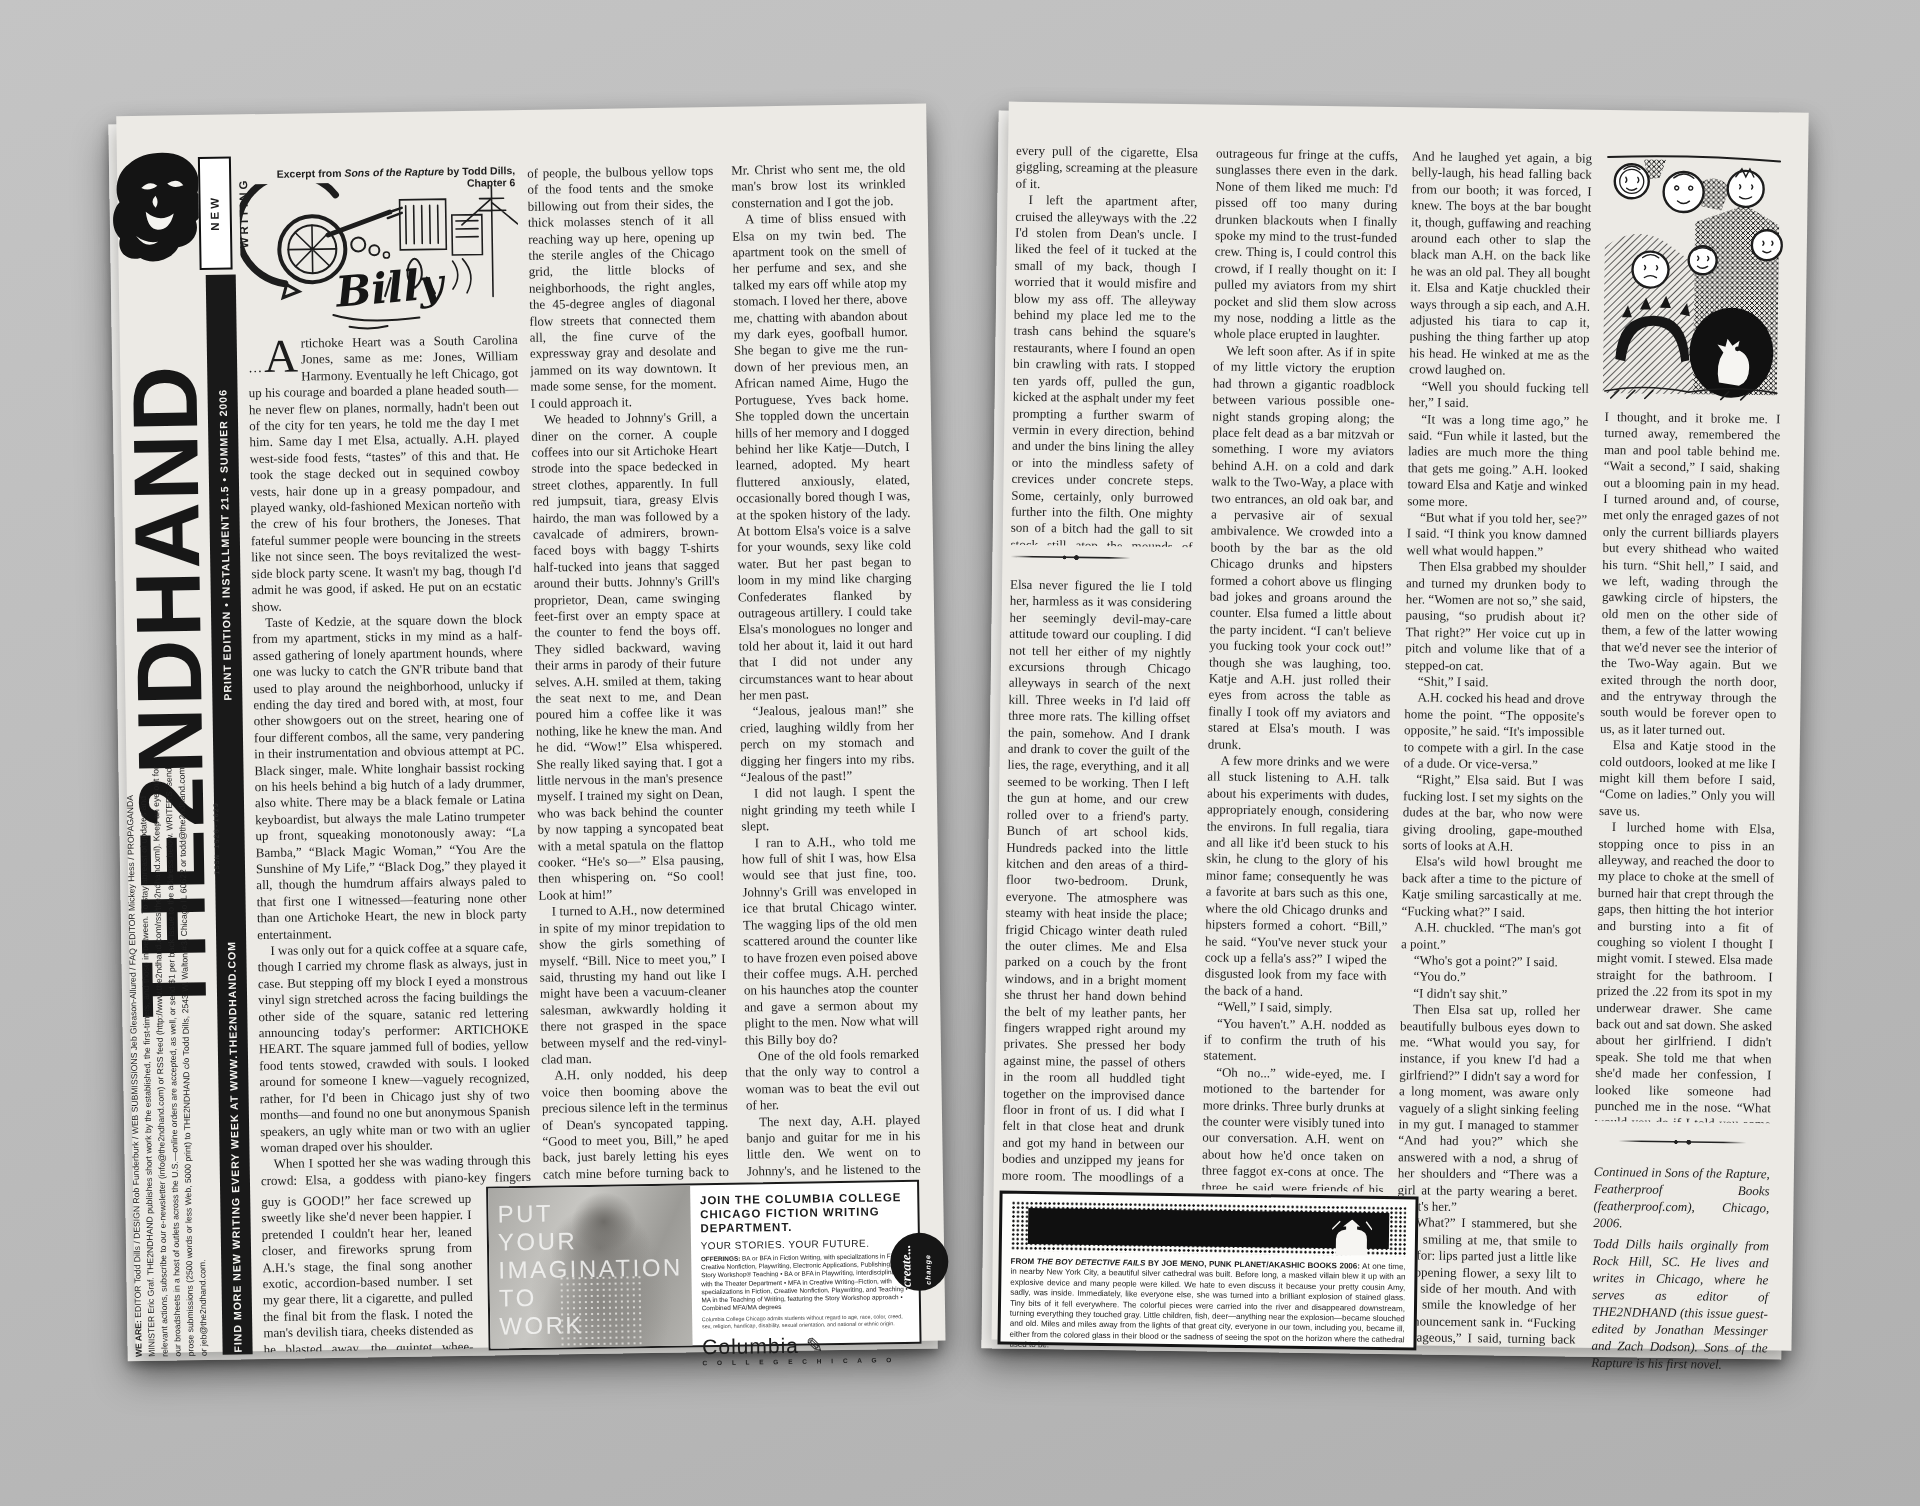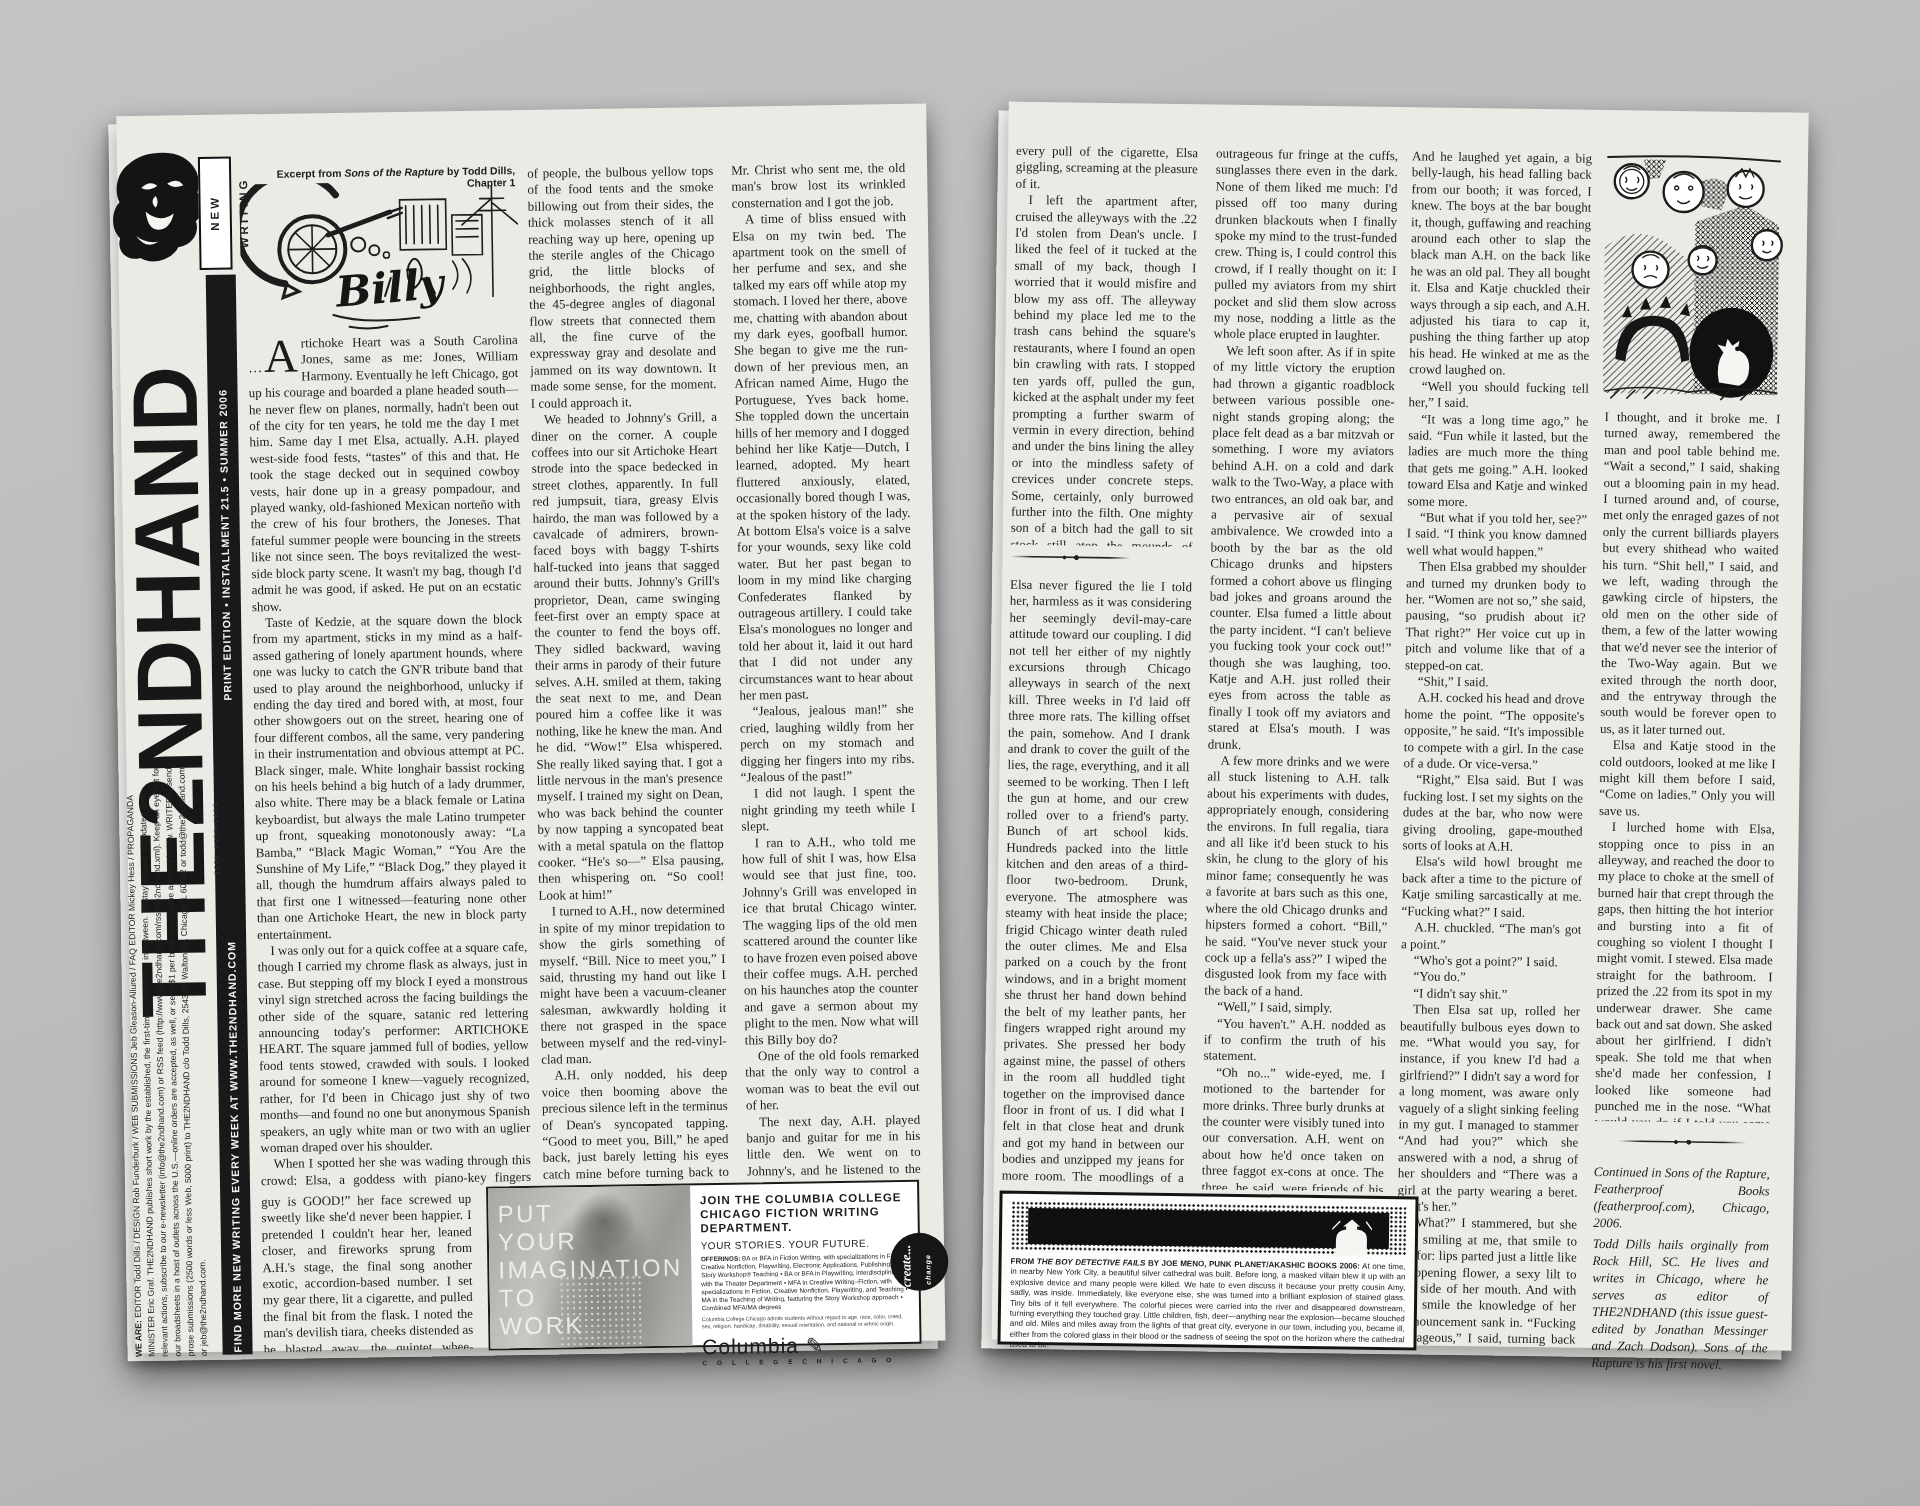--- a/index.html
+++ b/index.html
@@ -109,21 +109,21 @@
     <div class="nw-box">
       <div class="vt">NEW WRITING</div>
     </div>
     <div class="mast-title vt">THE2NDHAND</div>
     <div class="mast-bar"></div>
     <div class="bar-txt vt" style="left:95px;top:154px;height:424px">PRINT EDITION  •  INSTALLMENT 21.5  •  SUMMER 2006</div>
     <div class="bar-txt vt" style="left:95px;top:742px;height:488px">FIND MORE NEW WRITING EVERY WEEK AT WWW.THE2NDHAND.COM</div>
     <div class="weare vt"><b>WE ARE:</b><span> EDITOR Todd Dills / DESIGN Rob Funderburk / WEB SUBMISSIONS Jeb Gleason-Allured / FAQ EDITOR Mickey Hess / PROPAGANDA MINISTER Eric Graf. THE2NDHAND publishes short work by the established, the first-timers, and those in between. To stay abreast of updates and relevant actions, subscribe to our e-newsletter (info@the2ndhand.com) or RSS feed (http://www.the2ndhand.com/rss/the2ndhand.xml). Keep an eye out for our broadsheets in a host of outlets across the U.S.—online orders are accepted, as well, or send $1 per back issue to the address below. WRITERS: send prose submissions (2500 words or less Web, 5000 print) to THE2NDHAND c/o Todd Dills, 2543 W. Walton #3, Chicago IL 60622 or todd@the2ndhand.com or jeb@the2ndhand.com.</span></div>
     <div class="issn vt">ISSN 1528-1629</div>
 
-    <div class="caption"><span>Excerpt from </span><i>Sons of the Rapture</i><span> by Todd Dills, Chapter 1</span></div>
+    <div class="caption"><span>Excerpt from </span><i>Sons of the Rapture</i><span> by Todd Dills, Chapter 6</span></div>
 
     <svg style="position:absolute;left:130px;top:62px" width="278" height="148" viewBox="0 0 278 148">
       <path class="sk" stroke-width="7" d="M96 12 A55 55 0 1 0 44 100"></path>
       <path class="sk" stroke-width="3" d="M44 100 l14 8 -16 6 4 -14"></path>
       <circle class="sk" stroke-width="4" cx="72" cy="66" r="33"></circle>
       <circle class="sk" stroke-width="2" cx="72" cy="66" r="24"></circle>
       <g class="sk" stroke-width="1.6">
         <path d="M72 42 V90 M48 66 H96 M55 49 L89 83 M89 49 L55 83"></path>
       </g>
       <path class="sk" stroke-width="5" d="M88 52 L150 30"></path>

